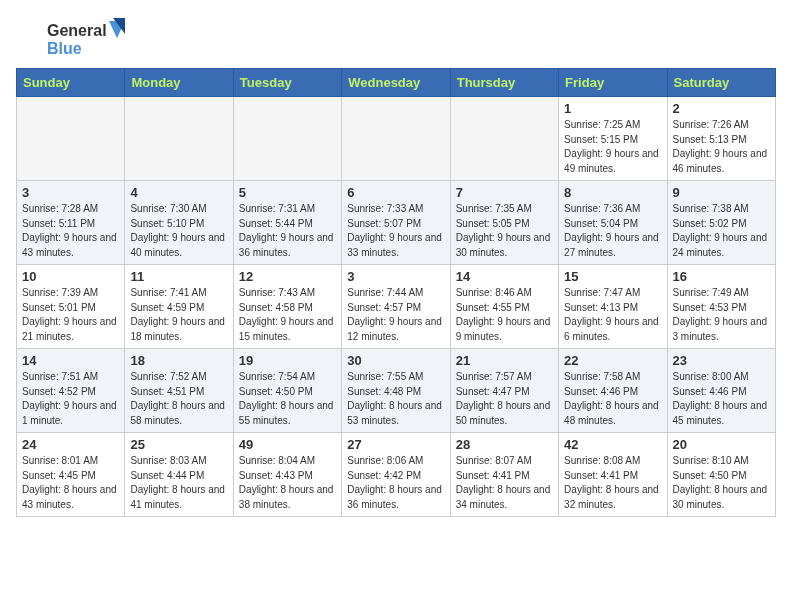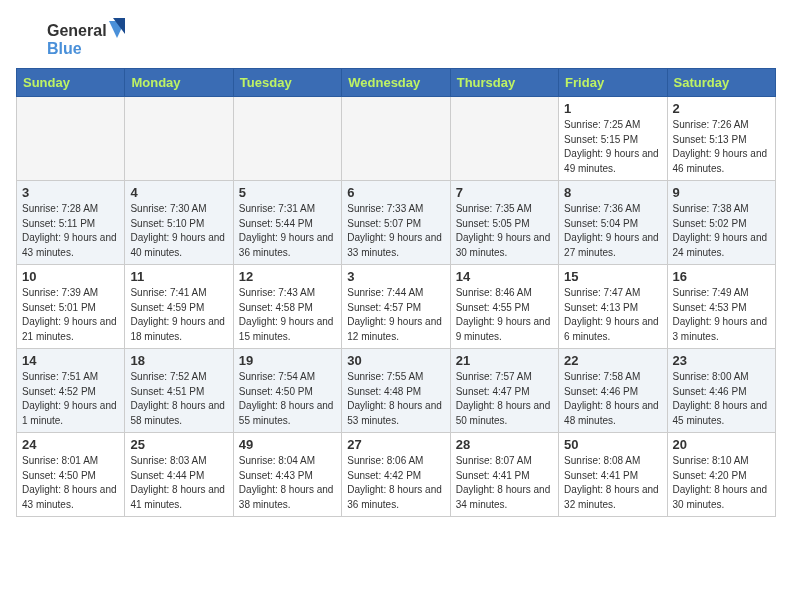--- a/index.html
+++ b/index.html
@@ -281,21 +281,21 @@
           <div class="day-info">Sunrise: 8:00 AM
 Sunset: 4:46 PM
 Daylight: 8 hours
 and 45 minutes.</div>
         </td>
       </tr>
       <tr>
         <td>
           <span class="day-number">24</span>
           <div class="day-info">Sunrise: 8:01 AM
-Sunset: 4:50 PM
+Sunset: 4:45 PM
 Daylight: 8 hours
 and 43 minutes.</div>
         </td>
         <td>
           <span class="day-number">25</span>
           <div class="day-info">Sunrise: 8:03 AM
 Sunset: 4:44 PM
 Daylight: 8 hours
 and 41 minutes.</div>
         </td>
@@ -314,28 +314,28 @@
 and 36 minutes.</div>
         </td>
         <td>
           <span class="day-number">28</span>
           <div class="day-info">Sunrise: 8:07 AM
 Sunset: 4:41 PM
 Daylight: 8 hours
 and 34 minutes.</div>
         </td>
         <td>
-          <span class="day-number">50</span>
+          <span class="day-number">42</span>
           <div class="day-info">Sunrise: 8:08 AM
 Sunset: 4:41 PM
 Daylight: 8 hours
 and 32 minutes.</div>
         </td>
         <td>
           <span class="day-number">20</span>
           <div class="day-info">Sunrise: 8:10 AM
-Sunset: 4:20 PM
+Sunset: 4:50 PM
 Daylight: 8 hours
 and 30 minutes.</div>
         </td>
       </tr>
     </tbody>
 </table>
 
 </body></html>

